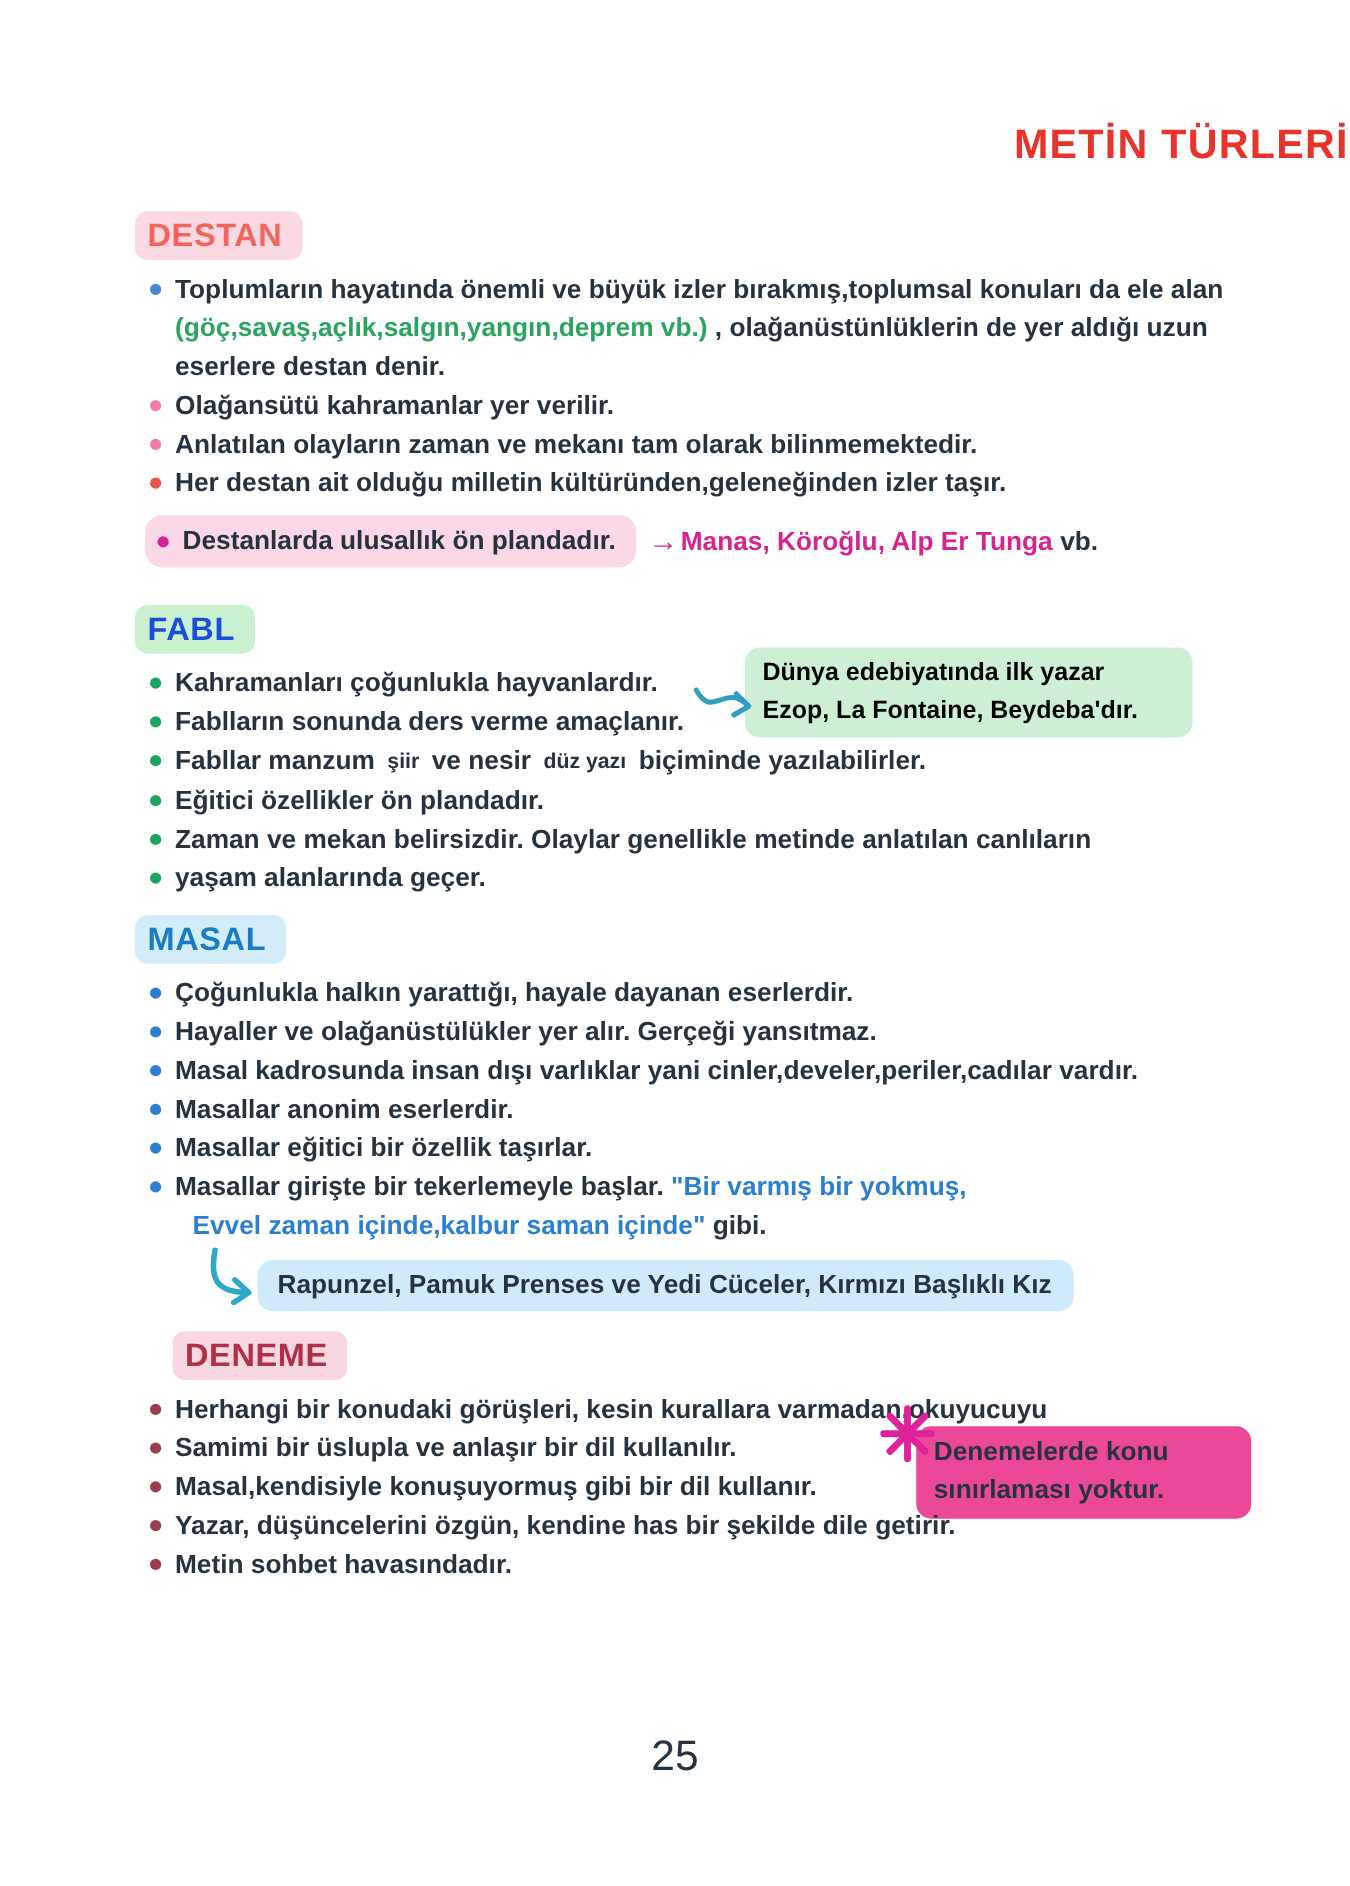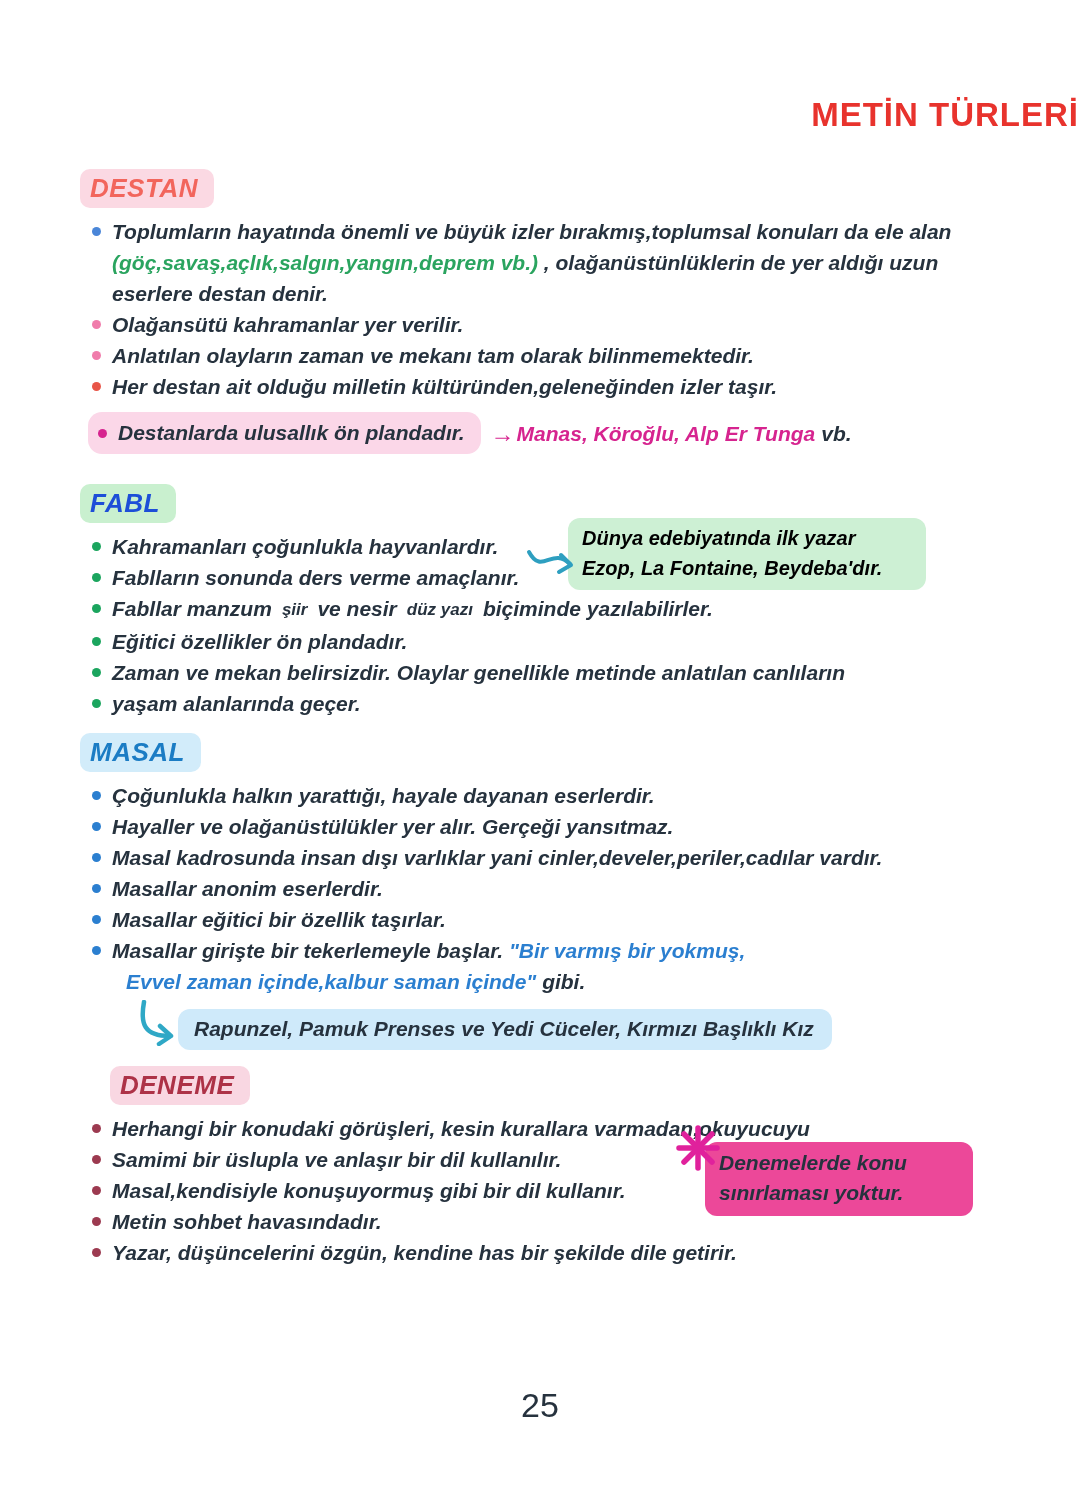--- a/index.html
+++ b/index.html
@@ -3,21 +3,21 @@
 <meta charset="utf-8">
 <style>
   html,body{margin:0;padding:0;background:#ffffff;}
   .page{
     position:relative;width:1080px;height:1509px;background:#ffffff;overflow:hidden;
     font-family:"Liberation Sans","DejaVu Sans",sans-serif;font-weight:bold;color:#26323e;
     padding-top:94px;box-sizing:border-box;
   }
   .title{margin:1px;text-align:right;font-size:33px;line-height:40px;color:#e8332d;letter-spacing:1px;}
 
-  .sec{position:relative;margin-left:88px;margin-right:50px;font-style:italic;}
+  .sec{position:relative;margin-left:116px;margin-right:50px;}
   .sec-destan{margin-top:34px;}
   .sec-fabl{margin-top:30px;}
   .sec-masal{margin-top:14px;}
   .sec-deneme{margin-top:16px;}
 
   .heading-wrap{margin-bottom:8px;}
   .heading{display:inline-block;font-size:26px;line-height:30px;padding:4px 16px 5px 10px;border-radius:10px;letter-spacing:.5px;margin-left:-8px;}
   .heading-destan{color:#f2655c;background:#fbd9e3;}
   .heading-fabl{color:#1d4ed8;background:#c9f0cf;}
   .heading-masal{color:#1b7cc4;background:#d2ecfa;}
@@ -214,23 +214,23 @@
     <div class="row">
       <span class="dot dot-maroon"></span>
       <div class="txt">Samimi bir üslupla ve anlaşır bir dil kullanılır.</div>
     </div>
     <div class="row">
       <span class="dot dot-maroon"></span>
       <div class="txt">Masal,kendisiyle konuşuyormuş gibi bir dil kullanır.</div>
     </div>
     <div class="row">
       <span class="dot dot-maroon"></span>
+      <div class="txt">Yazar, düşüncelerini özgün, kendine has bir şekilde dile getirir.</div>
+    </div>
+    <div class="row">
+      <span class="dot dot-maroon"></span>
       <div class="txt">Metin sohbet havasındadır.</div>
     </div>
-    <div class="row">
-      <span class="dot dot-maroon"></span>
-      <div class="txt">Yazar, düşüncelerini özgün, kendine has bir şekilde dile getirir.</div>
-    </div>
   </section>
 
   <div class="page-number">25</div>
 
 </div>
 
 </body></html>

